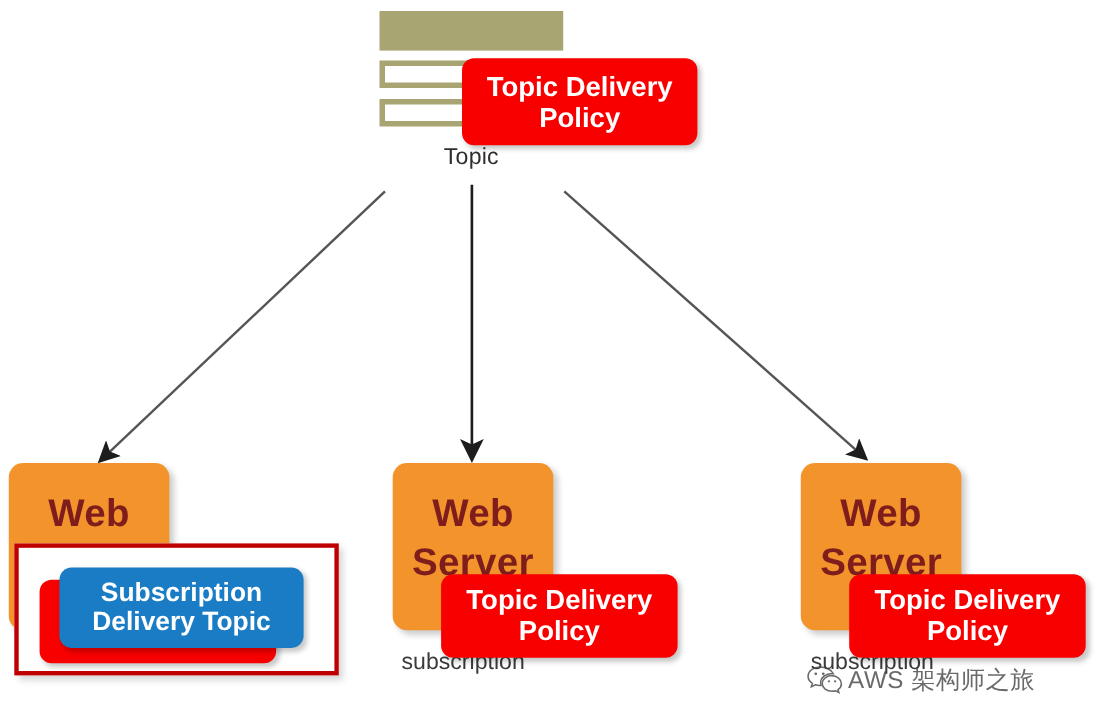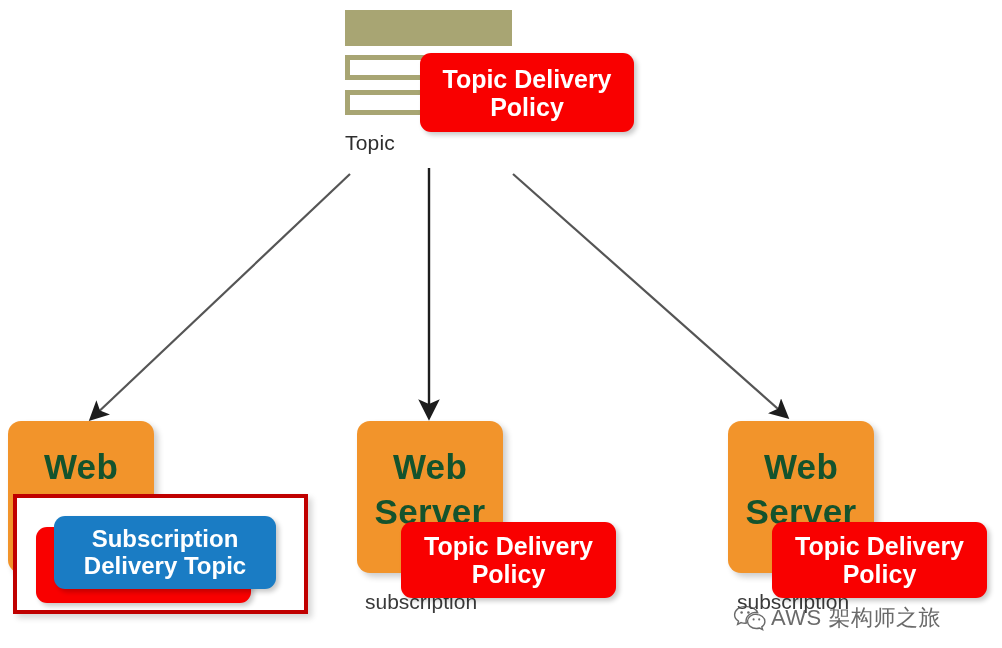--- a/index.html
+++ b/index.html
@@ -52,21 +52,21 @@
     background: #ffffff;
   }
   .topic-bar-outline.r1 { top: 45px; }
   .topic-bar-outline.r2 { top: 80px; }
 
   .topic-label {
     position: absolute;
     left: 345px;
     top: 131px;
     width: 167px;
-    text-align: left;
+    text-align: center;
     font-size: 21px;
     color: #2e2e2e;
     letter-spacing: 0.2px;
   }
 
   
   .badge {
     position: absolute;
     border-radius: 11px;
     color: #ffffff;
@@ -131,21 +131,21 @@
     background: #f2942b;
     border-radius: 13px;
     box-shadow: 4px 4px 6px rgba(0,0,0,0.20);
   }
   .web-node .web-title {
     position: absolute;
     left: 0;
     top: 24px;
     width: 146px;
     text-align: center;
-    color: #14532d;
+    color: #7f1d1d;
     font-weight: bold;
     font-size: 35px;
     line-height: 1.28;
     letter-spacing: 0.3px;
   }
   .node-left  { left: 8px; }
   .node-mid   { left: 357px; }
   .node-right { left: 728px; }
 
   .sub-label {

